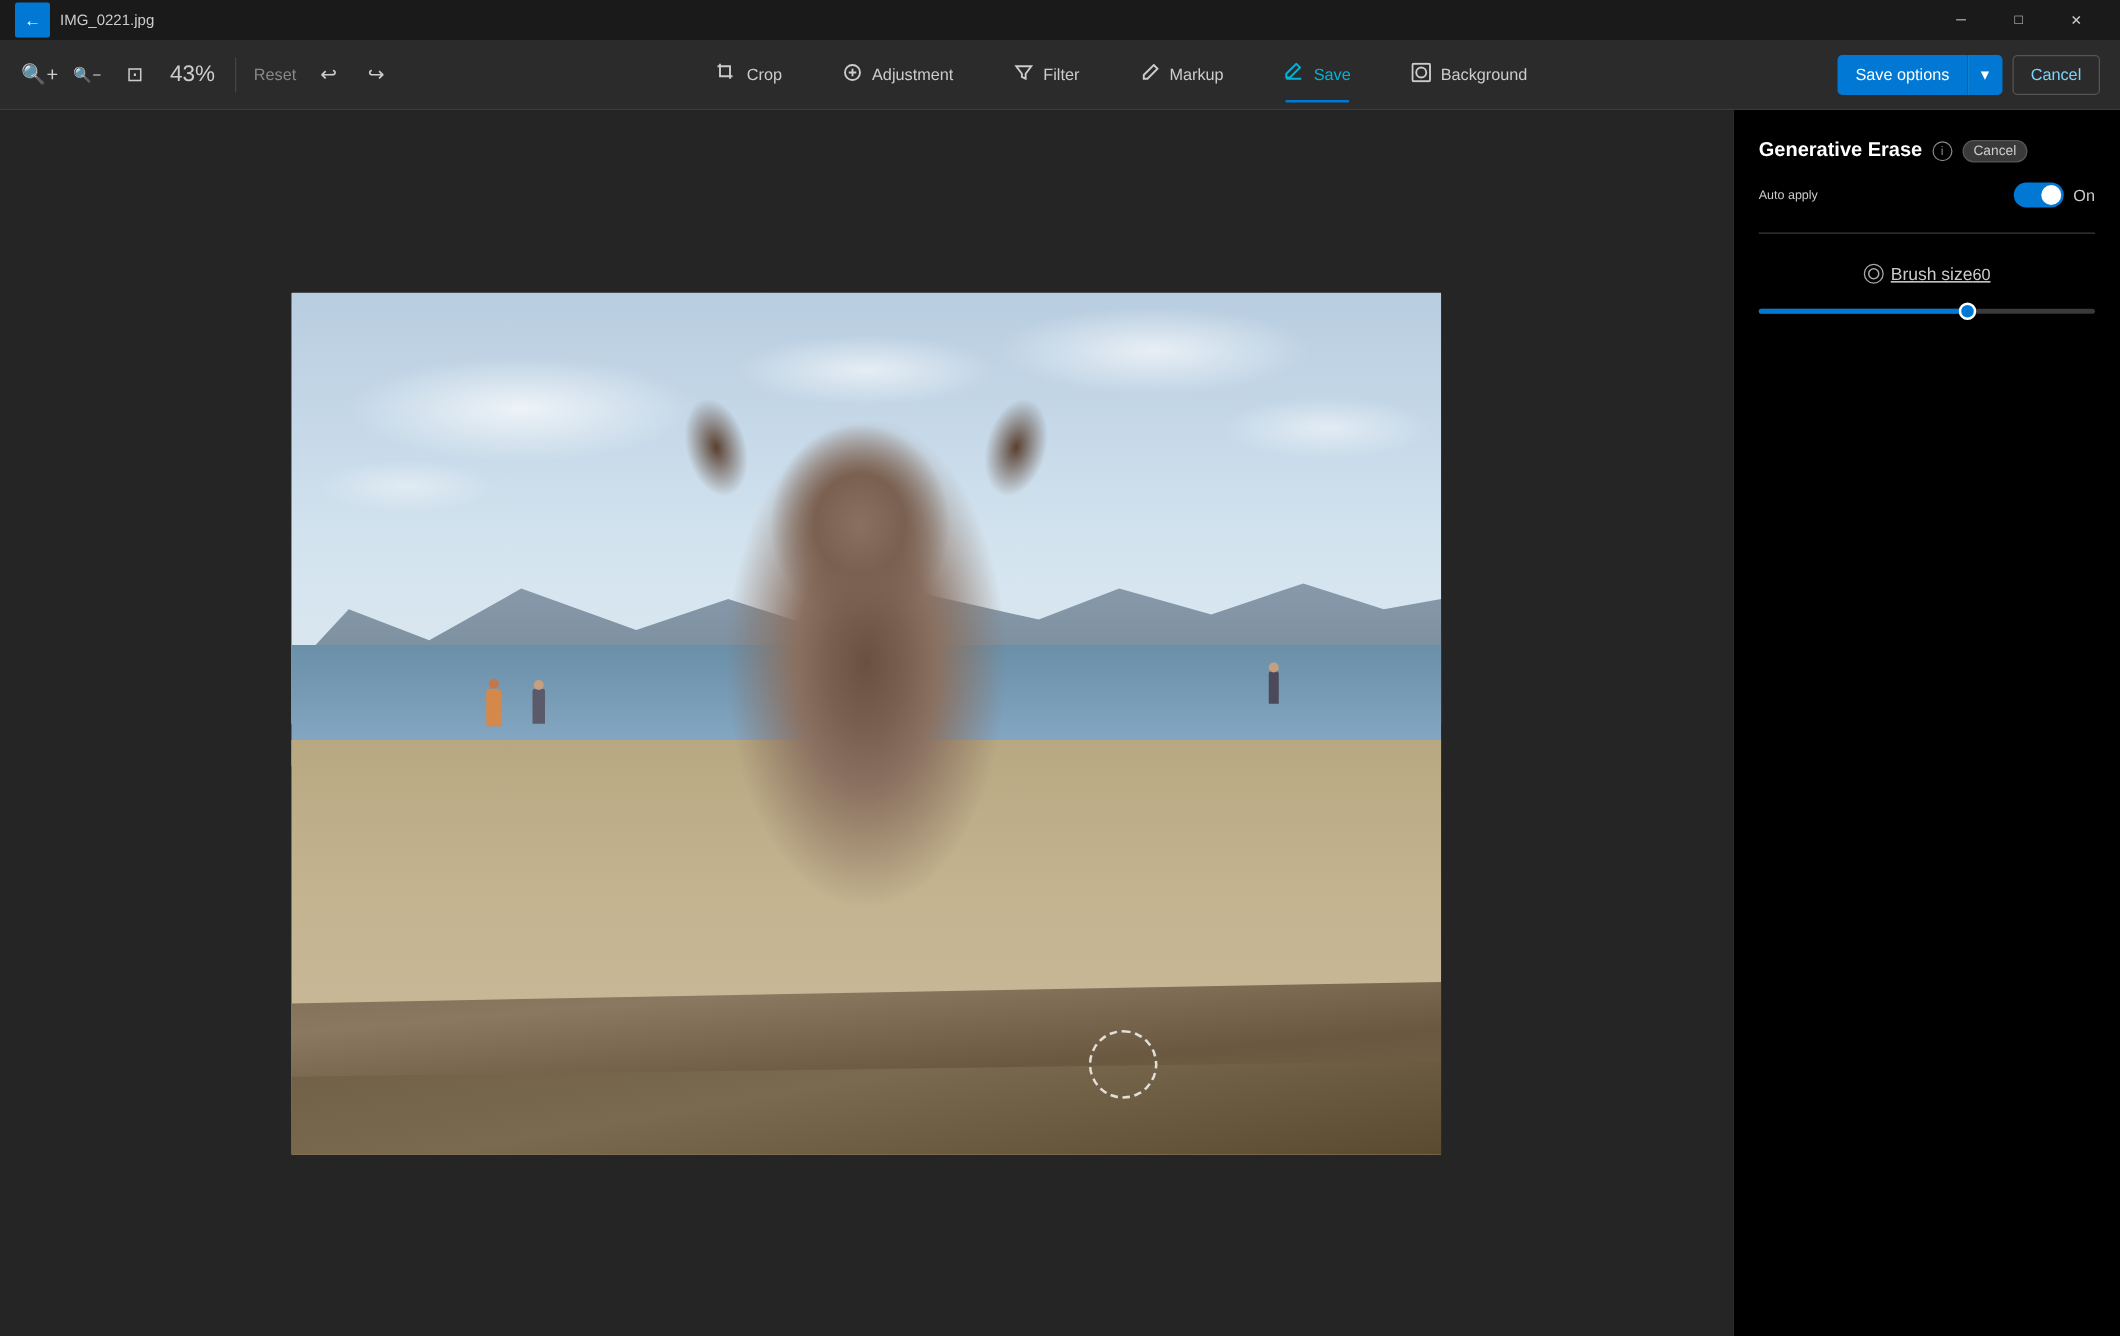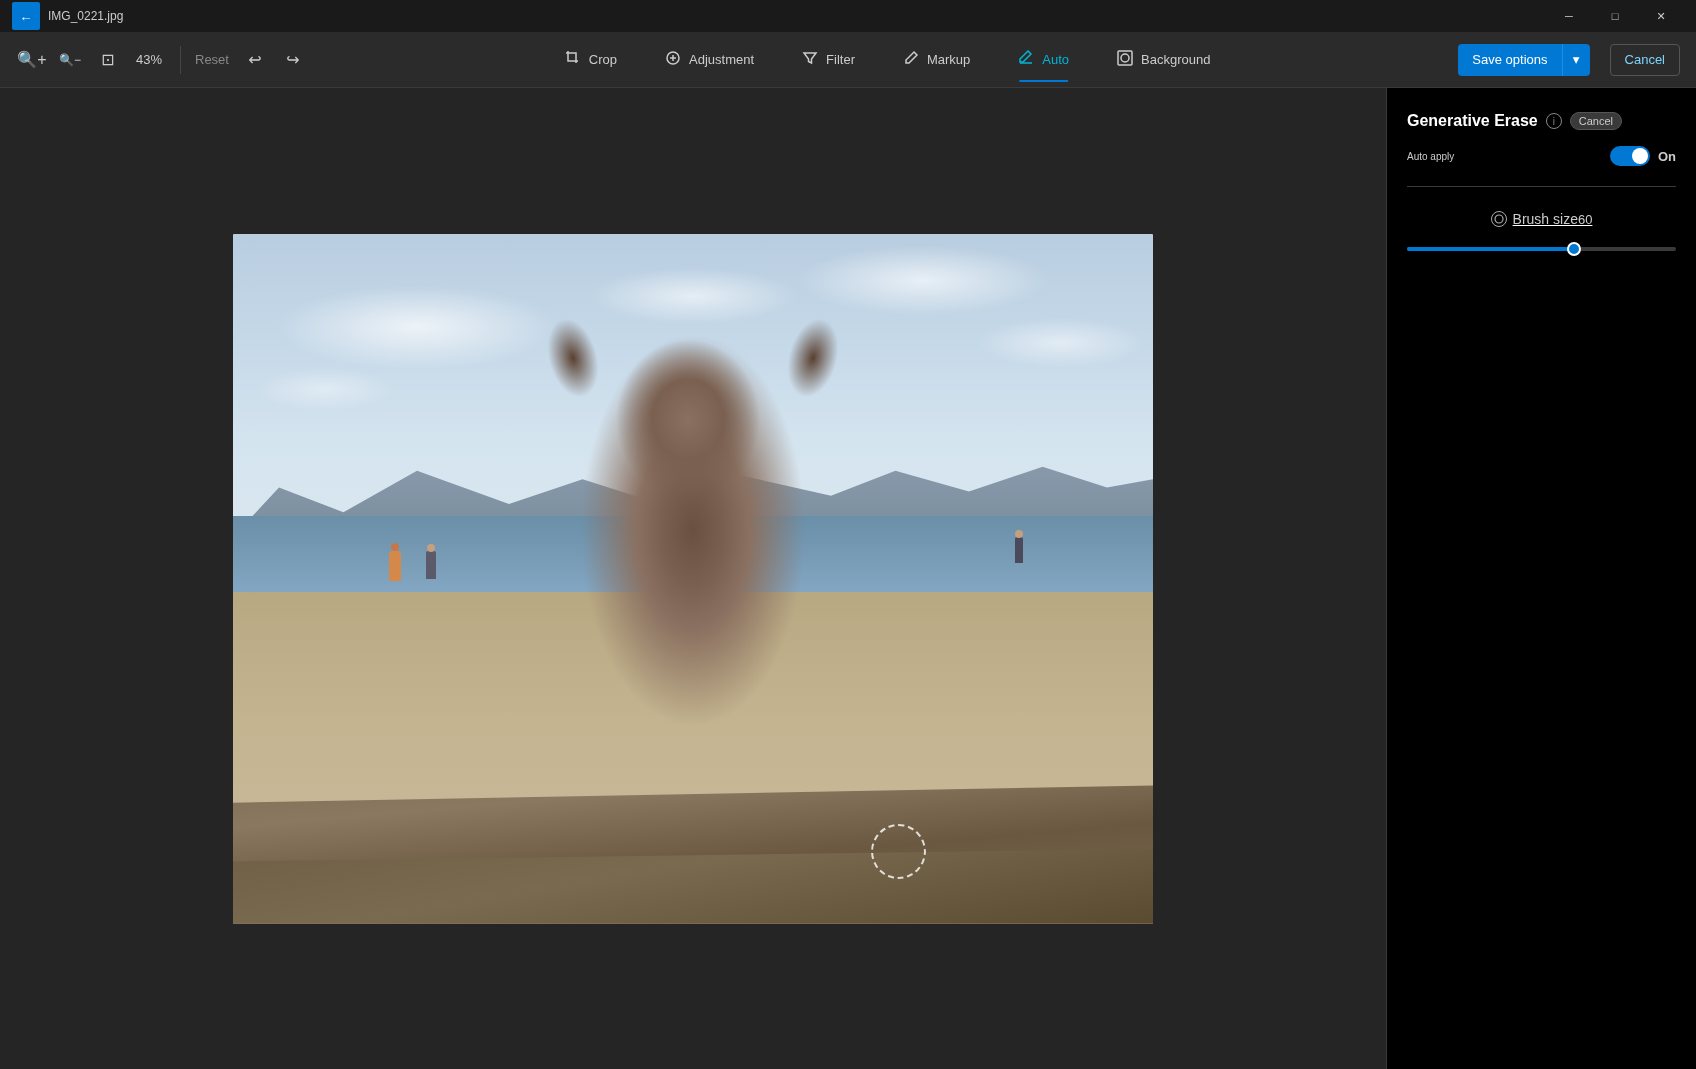--- a/index.html
+++ b/index.html
@@ -89,24 +89,24 @@
       width: 32px;
       height: 32px;
       display: flex;
       align-items: center;
       justify-content: center;
       border-radius: 4px;
       font-size: 16px;
     }
     .zoom-level {
       color: #ccc;
-      font-size: 13px;
+      font-size: 18px;
       padding: 0 6px;
       min-width: 40px;
-      text-align: left;
+      text-align: right;
     }
     .divider-v {
       width: 1px;
       height: 28px;
       background: #444;
       margin: 0 4px;
     }
     .toolbar-center {
       flex: 1;
       display: flex;
@@ -141,21 +141,21 @@
       height: 2px;
       background: #0078d4;
       border-radius: 1px;
     }
     .tool-icon {
       font-size: 15px;
     }
     .toolbar-right {
       display: flex;
       align-items: center;
-      gap: 20px;
+      gap: 8px;
     }
     .save-options-btn {
       background: #0078d4;
       border: none;
       color: #fff;
       height: 32px;
       padding: 0 14px;
       border-radius: 4px 0 0 4px;
       cursor: pointer;
       font-size: 13px;
@@ -423,21 +423,20 @@
       right: 2px;
       top: 2px;
       width: 16px;
       height: 16px;
       background: #fff;
       border-radius: 50%;
     }
     .toggle-label {
       color: #ccc;
       font-size: 13px;
-      font-weight: bold;
     }
     .brush-size-row {
       display: flex;
       align-items: center;
       justify-content: center;
       margin-top: 4px;
       text-decoration: underline;
     }
     .brush-size-label {
       display: flex;
@@ -577,21 +576,21 @@
       <span>Markup</span>
     </button>
 
     <button class="tool-btn active" style="color:#00b4d8;">
       <span class="tool-icon">
         <svg width="16" height="16" viewBox="0 0 16 16" fill="none" stroke="#00b4d8" stroke-width="1.5">
           <path d="M13 4l-8 8H2v-3l8-8 3 3z"></path>
           <path d="M2 13h12"></path>
         </svg>
       </span>
-      <span>Auto</span>
+      <span>Save</span>
     </button>
 
     <button class="tool-btn">
       <span class="tool-icon">
         <svg width="16" height="16" viewBox="0 0 16 16" fill="none" stroke="currentColor" stroke-width="1.5">
           <rect x="1" y="1" width="14" height="14" rx="1"></rect>
           <circle cx="8" cy="8" r="4"></circle>
         </svg>
       </span>
       <span>Background</span>

